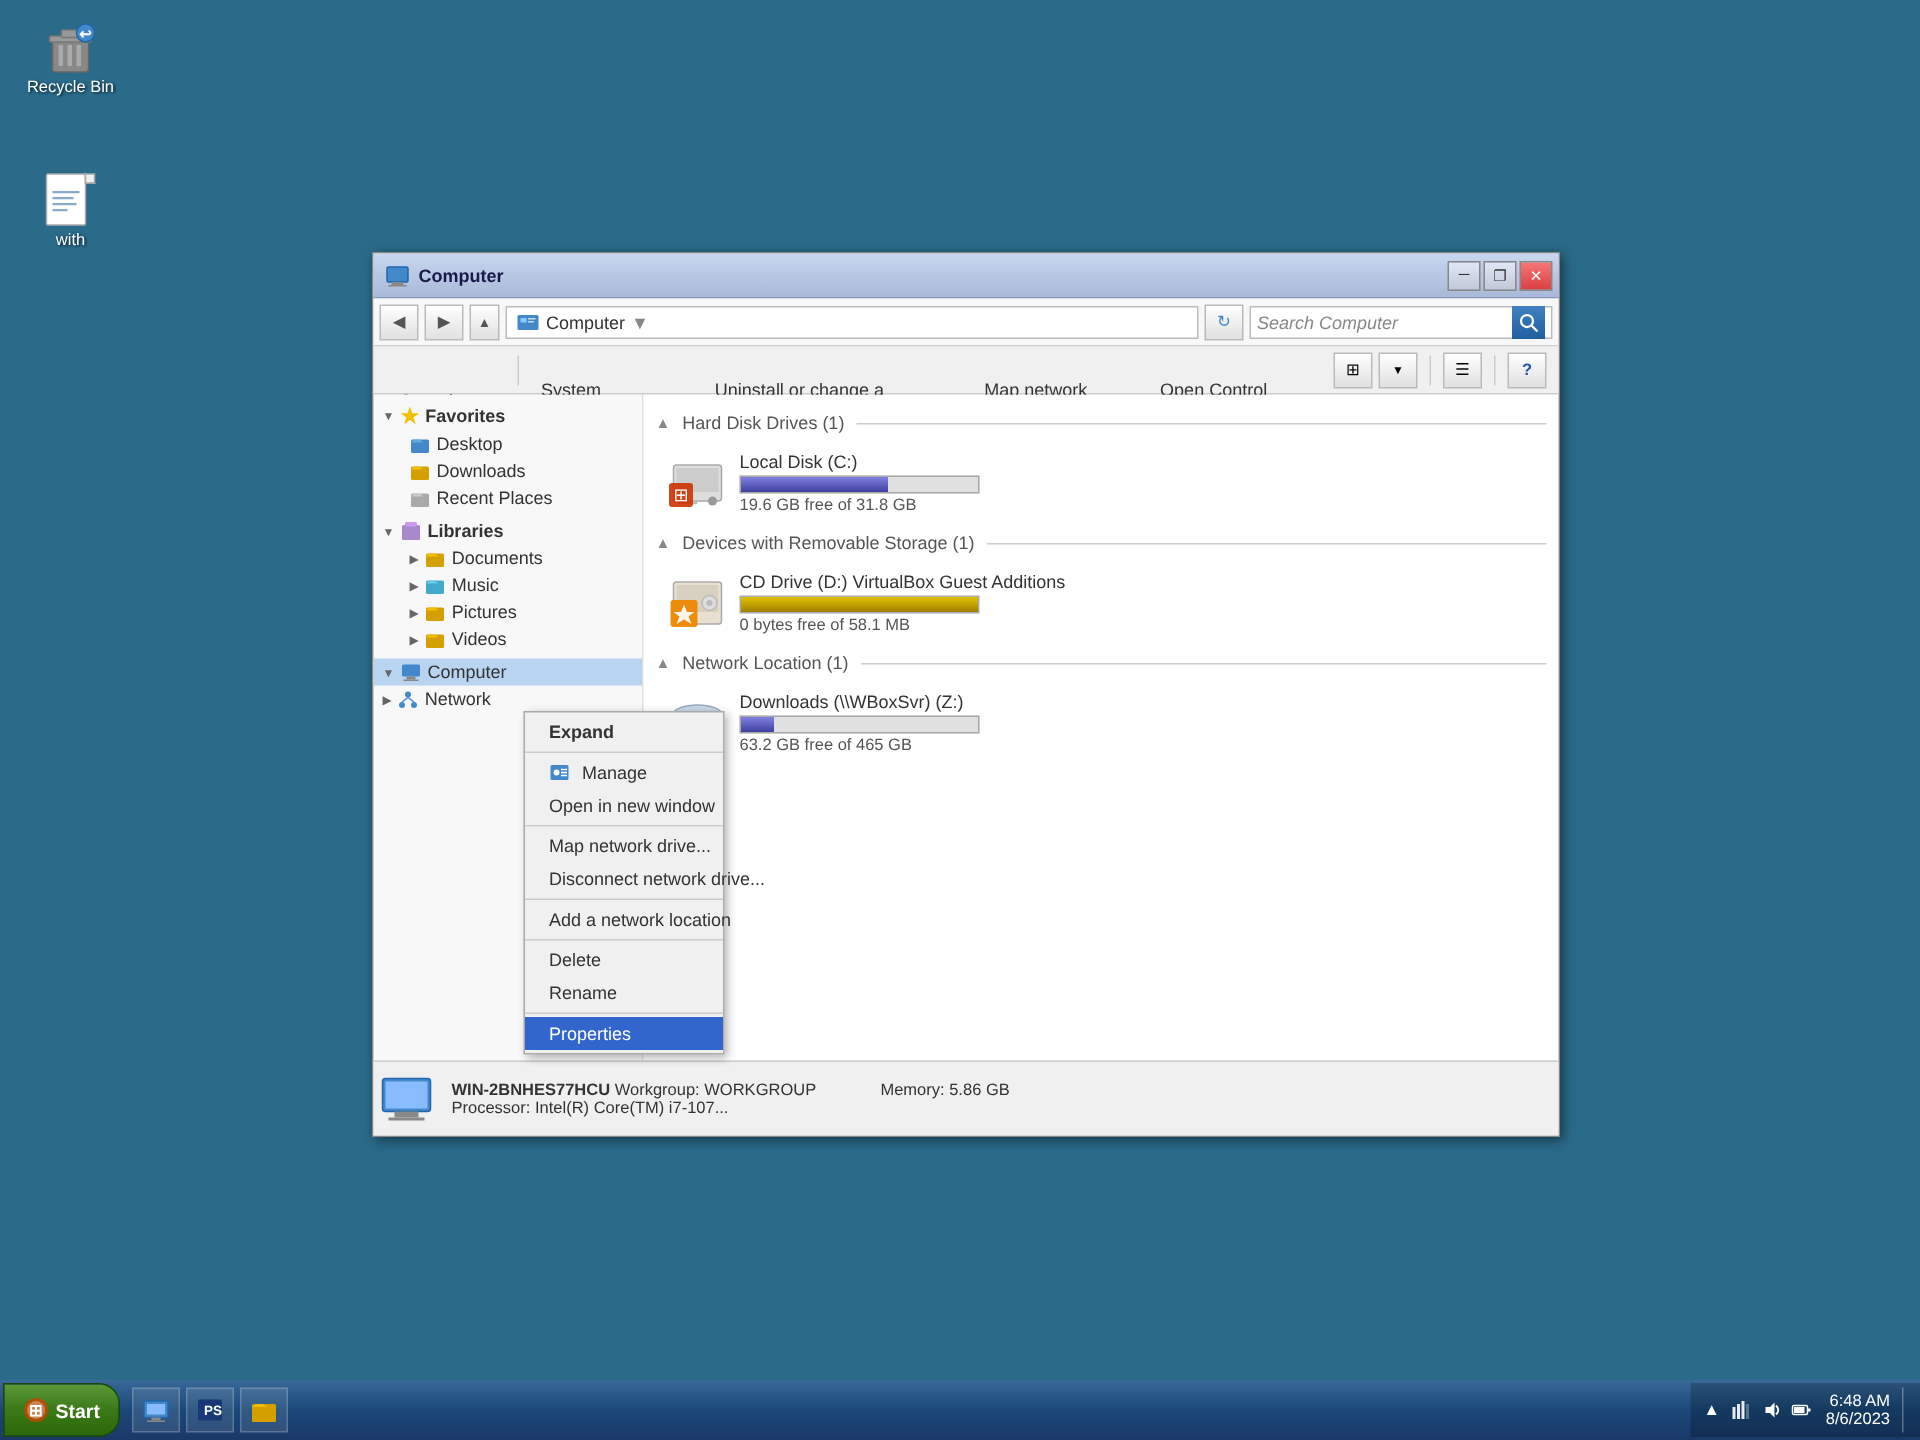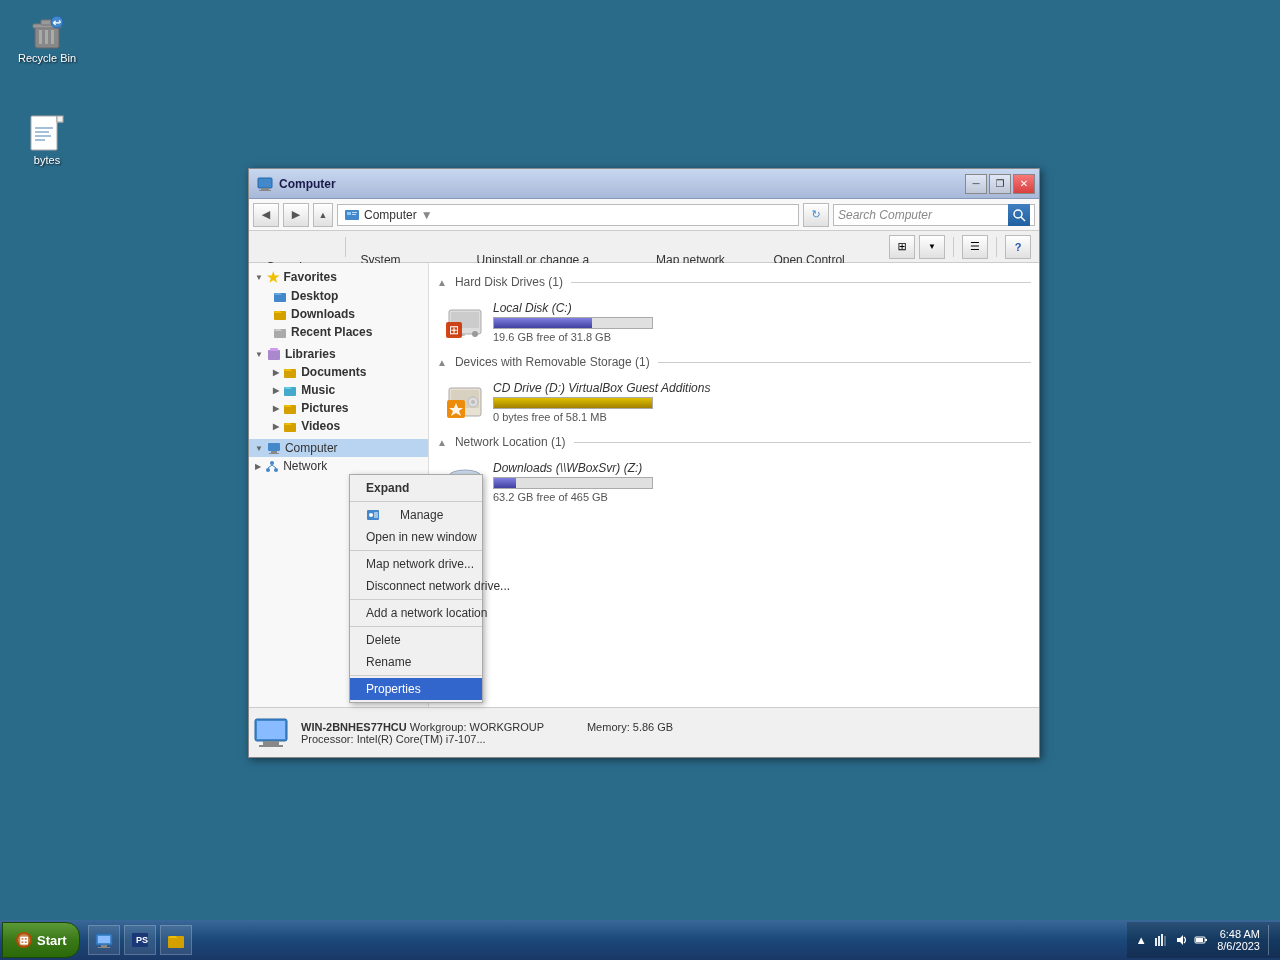--- a/index.html
+++ b/index.html
@@ -240,21 +240,20 @@
     .expand-arrow {
       font-size: 8px;
       color: #666;
     }
     .favorites-star {
       color: #f0c000;
       font-size: 14px;
     }
     .sub-items {
       padding-left: 16px;
-      font-weight: bold;
     }
 
     
     .right-pane {
       flex: 1;
       background: white;
       overflow-y: auto;
       padding: 8px;
     }
 
@@ -289,21 +288,20 @@
       height: 40px;
       flex-shrink: 0;
     }
     .drive-info {
       flex: 1;
     }
     .drive-name {
       font-size: 12px;
       color: #333;
       font-weight: normal;
-      font-style: italic;
     }
     .progress-bar-container {
       width: 160px;
       height: 12px;
       background: #e0e0e0;
       border: 1px solid #aaa;
       margin: 2px 0;
     }
     .progress-bar-fill {
       height: 100%;
@@ -460,21 +458,21 @@
     <svg width="40" height="40" viewBox="0 0 40 40">
       <rect x="4" y="2" width="26" height="34" rx="1" fill="white" stroke="#aaa" stroke-width="1"></rect>
       <polygon points="30,2 36,8 30,8" fill="#ddd" stroke="#aaa" stroke-width="1"></polygon>
       <rect x="30" y="2" width="6" height="6" fill="#f0f0f0" stroke="#aaa" stroke-width="1"></rect>
       <line x1="8" y1="14" x2="26" y2="14" stroke="#88aacc" stroke-width="1.5"></line>
       <line x1="8" y1="18" x2="22" y2="18" stroke="#88aacc" stroke-width="1.5"></line>
       <line x1="8" y1="22" x2="24" y2="22" stroke="#88aacc" stroke-width="1.5"></line>
       <line x1="8" y1="26" x2="18" y2="26" stroke="#88aacc" stroke-width="1.5"></line>
     </svg>
   </div>
-  <span class="icon-label">bytes</span>
+  <span class="icon-label">with</span>
 </div>
 
 <div class="window">
 
   <div class="window-titlebar">
     <div class="window-title-left">
       <svg width="16" height="16" viewBox="0 0 16 16">
         <rect x="1" y="2" width="14" height="10" rx="1" fill="#4488cc" stroke="#2266aa" stroke-width="1"></rect>
         <rect x="4" y="12" width="8" height="2" fill="#888"></rect>
         <rect x="2" y="14" width="12" height="1" fill="#888"></rect>
@@ -742,21 +740,21 @@
       </div>
     </div>
   </div>
 </div>
 
 <div class="context-menu">
   <div class="menu-item" style="font-weight:bold;">
     <span>Expand</span>
   </div>
   <div class="menu-separator"></div>
-  <div class="menu-item" style="display:flex; align-items:center; gap:20px;">
+  <div class="menu-item" style="display:flex; align-items:center; gap:8px;">
     <svg width="14" height="14" viewBox="0 0 14 14">
       <rect x="1" y="2" width="12" height="10" rx="1" fill="#4488cc"></rect>
       <circle cx="5" cy="7" r="2" fill="white"></circle>
       <line x1="8" y1="5" x2="12" y2="5" stroke="white" stroke-width="1"></line>
       <line x1="8" y1="7" x2="12" y2="7" stroke="white" stroke-width="1"></line>
       <line x1="8" y1="9" x2="12" y2="9" stroke="white" stroke-width="1"></line>
     </svg>
     <span>Manage</span>
   </div>
   <div class="menu-item">

